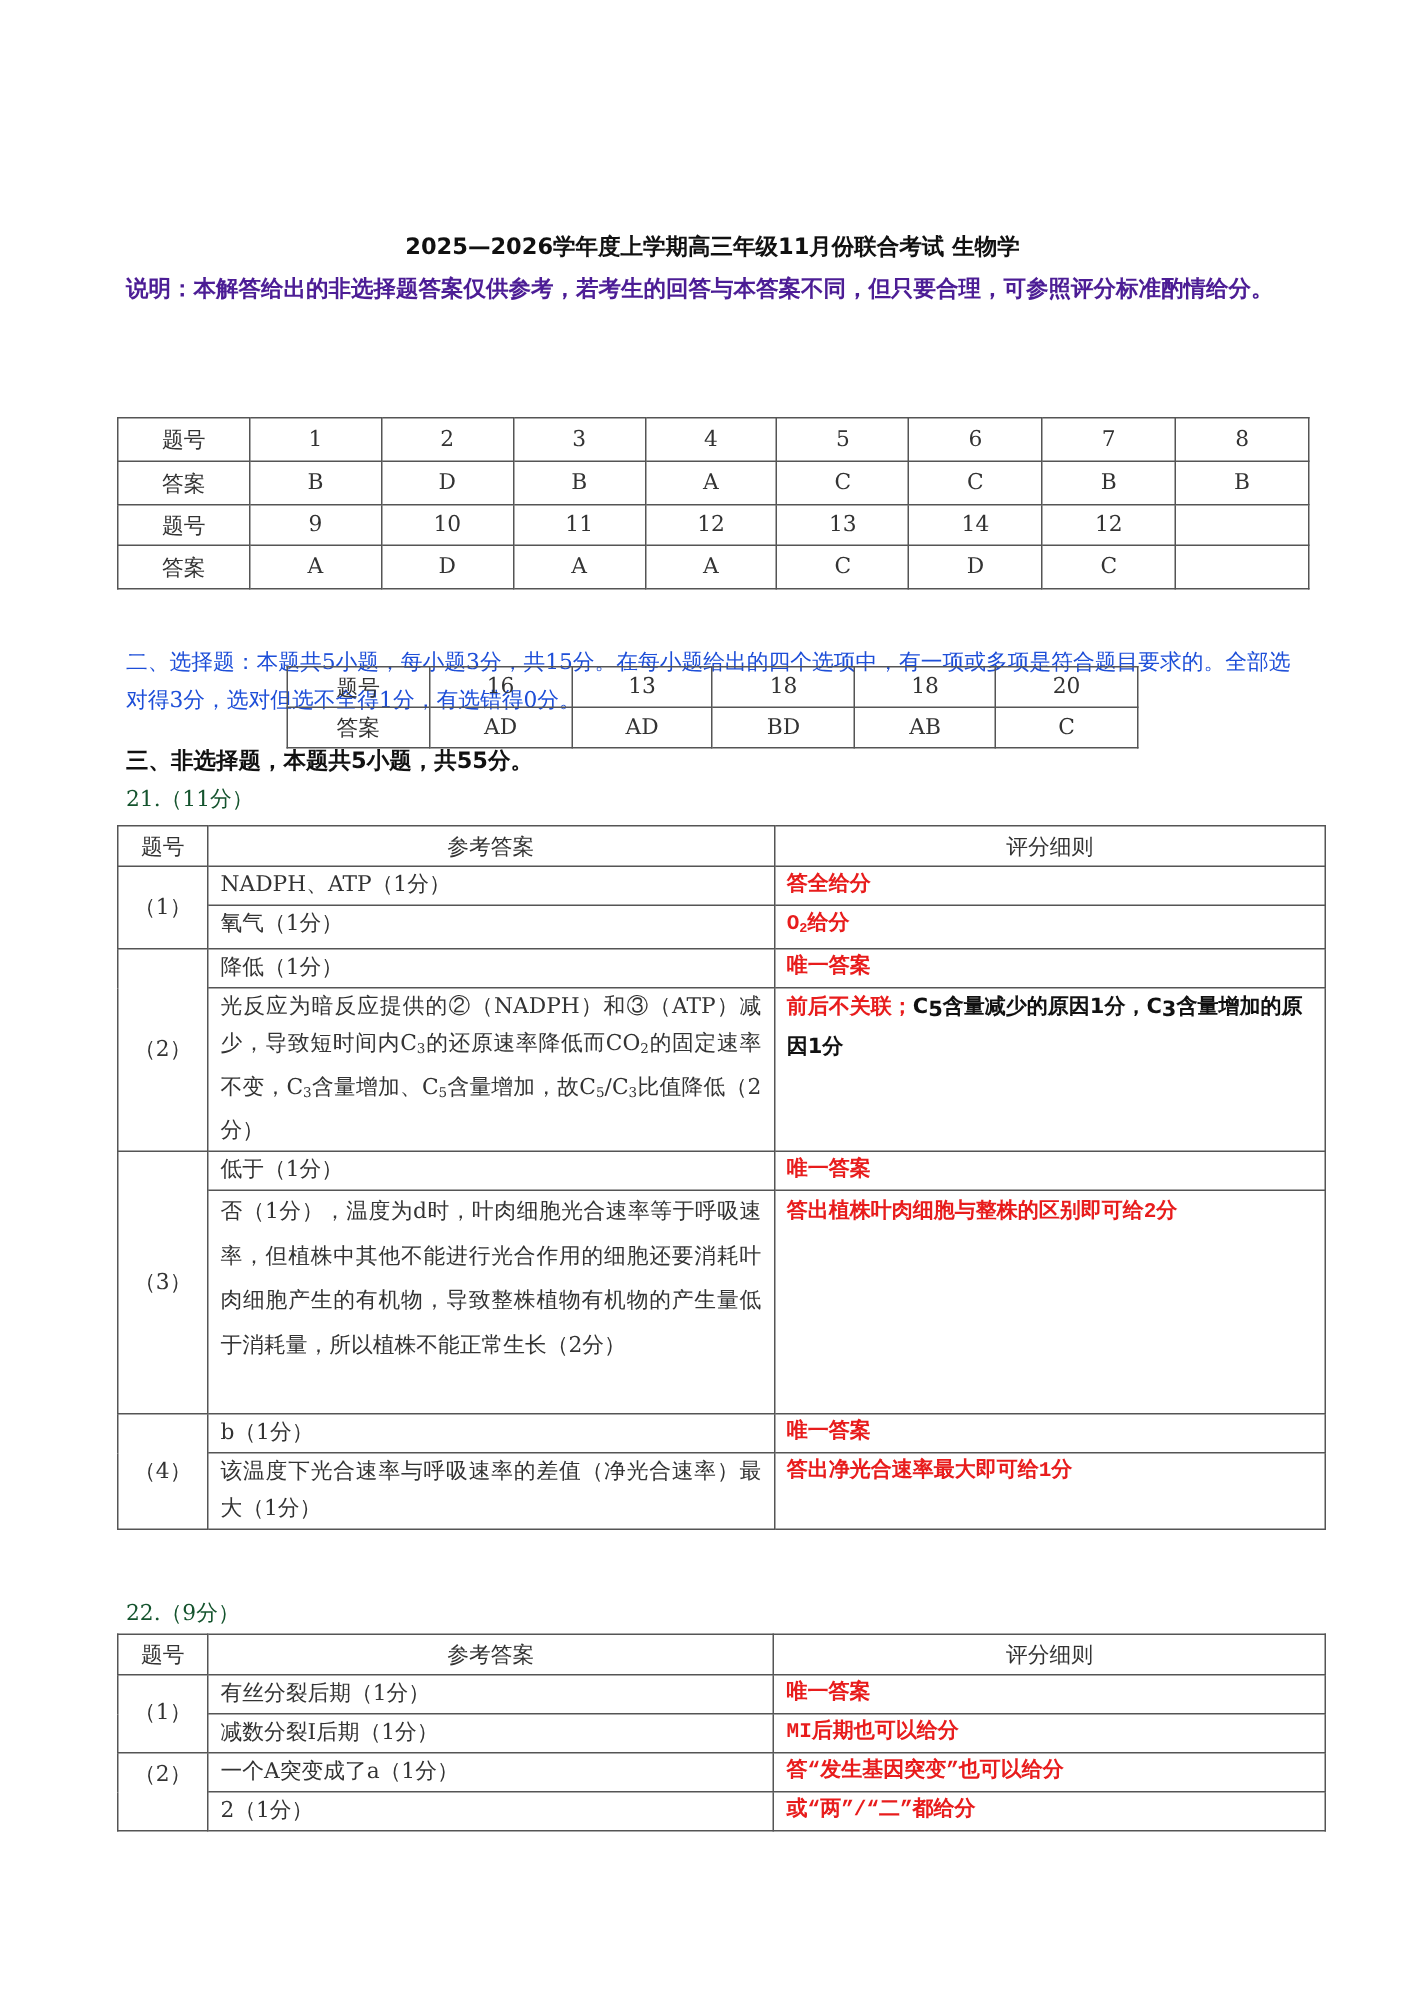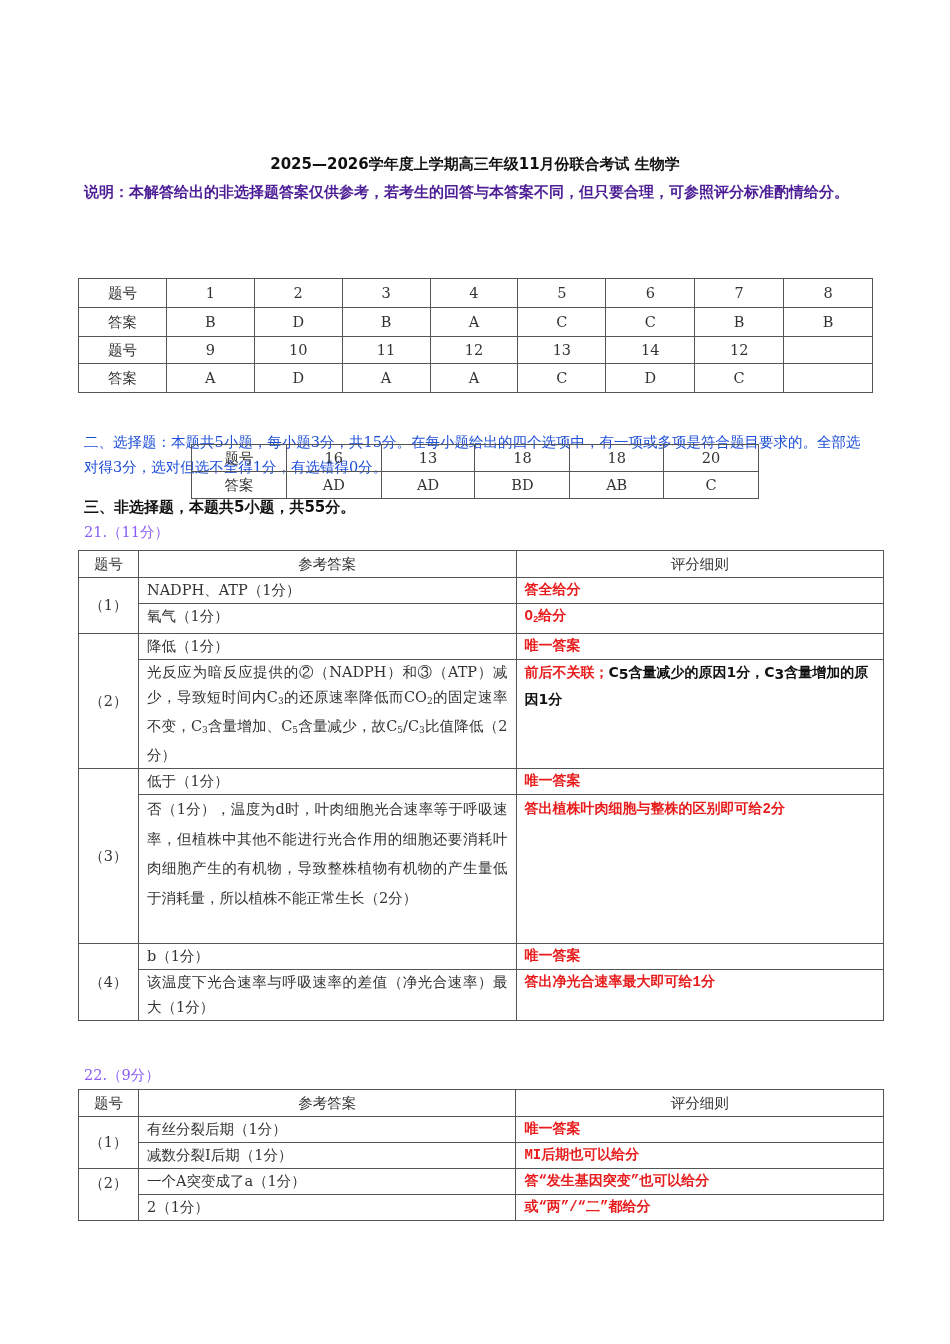--- a/index.html
+++ b/index.html
@@ -3,21 +3,21 @@
 <meta charset="utf-8">
 <style>
   html, body { margin: 0; padding: 0; background: #ffffff; }
   body { width: 950px; height: 1344px; position: relative; font-family: "DejaVu Serif", "Liberation Serif", serif; color: #111; }
   .page { position: absolute; left: 0; top: 0; width: 906px; height: 1344px; }
   .title { position: absolute; left: 0; width: 950px; top: 155px; text-align: center; font-family: "DejaVu Sans", "Liberation Sans", sans-serif; font-weight: bold; font-size: 15px; }
   .note { position: absolute; left: 84px; width: 790px; top: 180px; font-family: "DejaVu Sans", "Liberation Sans", sans-serif; font-weight: bold; font-size: 15px; line-height: 25px; color: #4c1d95; }
   .sec1 { position: absolute; left: 84px; width: 790px; top: 230px; font-family: "DejaVu Sans", "Liberation Sans", sans-serif; font-weight: bold; font-size: 15px; line-height: 25px; }
   .sec2 { position: absolute; left: 84px; width: 790px; top: 396px; font-size: 14.5px; line-height: 25px; color: #1d4ed8; margin-top: 34px; }
   .sec3 { position: absolute; left: 84px; top: 498px; font-family: "DejaVu Sans", "Liberation Sans", sans-serif; font-weight: bold; font-size: 15px; }
-  .qhead { position: absolute; left: 84px; font-size: 14.5px; color: #8b5cf6; }
+  .qhead { position: absolute; left: 84px; font-size: 14.5px; color: #14532d; }
   table { border-collapse: collapse; position: absolute; font-size: 14.5px; border-radius: 11px; }
   td, th { border: 1px solid #555; font-weight: normal; color: #333; }
   .mc td { text-align: center; height: 28px; padding: 0; }
   .mc tr.even td { height: 26px; }
   .qt td { padding: 0 8px; height: 24px; line-height: 25px; vertical-align: top; }
   .qt th { height: 24px; text-align: center; }
   .qt td.num { text-align: center; vertical-align: middle; padding: 0; }
   .red { color: #e81c1c; font-family: Liberation Mono, monospace; font-weight: bold; font-size: 14px; }
   .blk { color: #111; font-family: "DejaVu Sans", "Liberation Sans", sans-serif; font-weight: bold; font-size: 14px; }
   .just { text-align: justify; }
@@ -146,21 +146,21 @@
     <tr>
       <td>氧气（1分）</td>
       <td class="red"><span>O</span><sub>2</sub><span>给分</span></td>
     </tr>
     <tr>
       <td class="num" rowspan="2">（2）</td>
       <td>降低（1分）</td>
       <td class="red">唯一答案</td>
     </tr>
     <tr>
-      <td class="just" style="height:100px;"><span>光反应为暗反应提供的②（NADPH）和③（ATP）减少，导致短时间内C</span><sub>3</sub><span>的还原速率降低而CO</span><sub>2</sub><span>的固定速率不变，C</span><sub>3</sub><span>含量增加、C</span><sub>5</sub><span>含量减少，故C</span><sub>5</sub><span>/C</span><sub>3</sub><span>比值降低（2分）</span></td>
+      <td class="just" style="height:100px;"><span>光反应为暗反应提供的②（NADPH）和③（ATP）减少，导致短时间内C</span><sub>3</sub><span>的还原速率降低而CO</span><sub>2</sub><span>的固定速率不变，C</span><sub>3</sub><span>含量增加、C</span><sub>5</sub><span>含量增加，故C</span><sub>5</sub><span>/C</span><sub>3</sub><span>比值降低（2分）</span></td>
       <td><span class="red">前后不关联；</span><span class="blk">C</span><sub class="blk">5</sub><span class="blk">含量减少的原因1分，C</span><sub class="blk">3</sub><span class="blk">含量增加的原因1分</span></td>
     </tr>
     <tr>
       <td class="num" rowspan="2">（3）</td>
       <td>低于（1分）</td>
       <td class="red">唯一答案</td>
     </tr>
     <tr class="tall">
       <td class="ans just" style="height:148px;">否（1分），温度为d时，叶肉细胞光合速率等于呼吸速率，但植株中其他不能进行光合作用的细胞还要消耗叶肉细胞产生的有机物，导致整株植物有机物的产生量低于消耗量，所以植株不能正常生长（2分）</td>
       <td class="red" style="line-height:29px;margin-top:36px;">答出植株叶肉细胞与整株的区别即可给2分</td>

